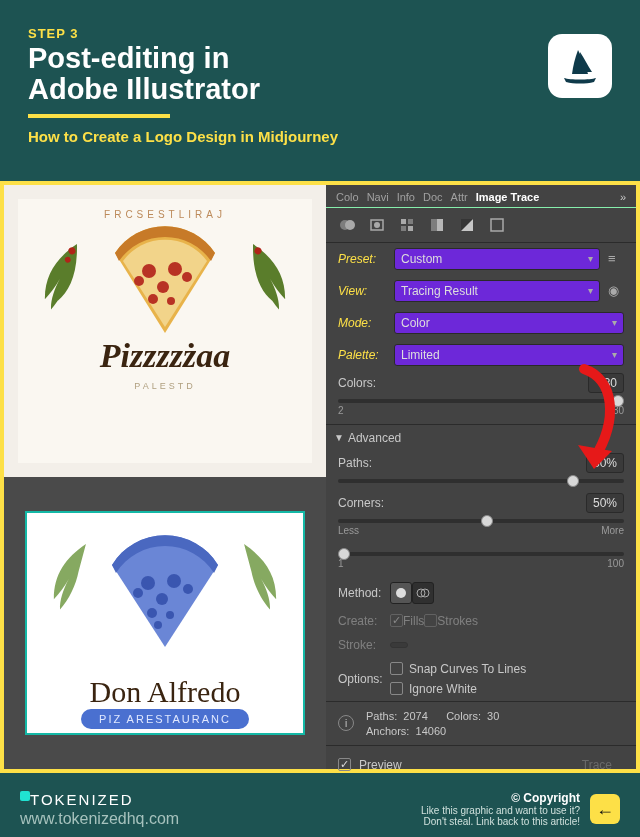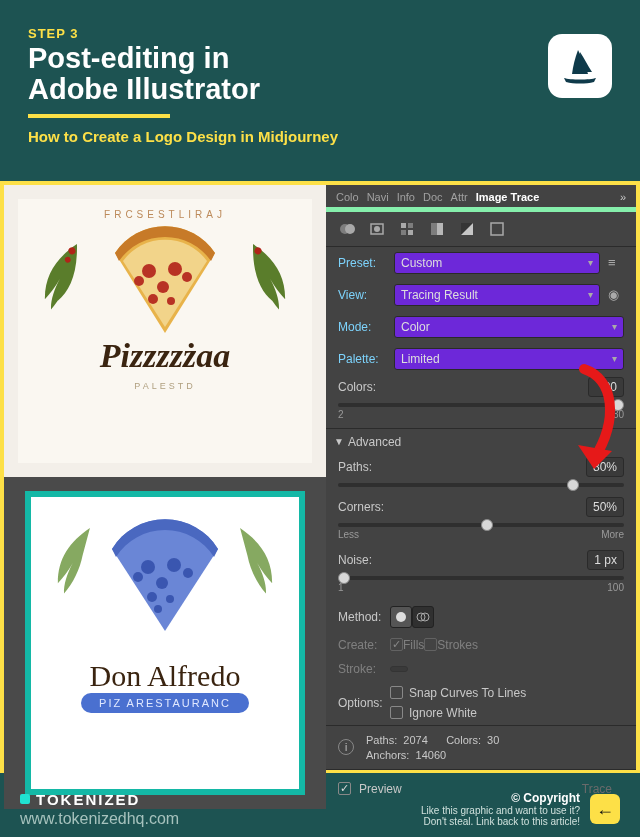--- a/index.html
+++ b/index.html
@@ -23,43 +23,43 @@
   
   .shot-frame {
     margin: 20px 0 0 0; border: 4px solid #fde047;
     width: 640px; height: 592px; display: flex;
     background: #4a4a4a;
   }
   .left-col { width: 322px; display: flex; flex-direction: column; }
   .img-panel { background: #f3efe9; flex: 1; position: relative; display: flex; align-items: center; justify-content: center; padding: 14px; }
   .img-panel.bottom { background: #4a4a4a; }
   .logo-card { background: #faf7f1; width: 294px; height: 264px; position: relative; display: flex; flex-direction: column; align-items: center; padding-top: 10px; }
-  .logo-card.bottom { background: #fff; width: 280px; height: 304px; border: 6px solid #14b8a6; }
+  .logo-card.bottom { background: #fff; width: 280px; height: 224px; border: 2px solid #14b8a6; }
   .arc-text { font-size: 10px; letter-spacing: 4px; color: #bc8a5a; position: absolute; top: 10px; left: 0; right: 0; text-align: center; }
   .arc-text.bottom { font-size: 9px; letter-spacing: 3px; color: #b0a080; }
   .leaves { position: absolute; top: 40px; width: 70px; height: 70px; }
   .leaves.l { left: 10px; transform: rotate(-20deg); }
   .leaves.r { right: 10px; transform: rotate(20deg) scaleX(-1); }
   .pizza-svg { margin-top: 16px; }
   .brand1 { font-family: Georgia, serif; font-size: 34px; font-weight: 700; font-style: italic; color: #3a2410; margin-top: 2px; }
   .pill { background: #8a3a1a; color: #f6e2c4; font-size: 10px; letter-spacing: 1px; padding: 4px 18px; border-radius: 14px; margin-top: 4px; }
   .brand2 { font-family: "Brush Script MT", cursive; font-size: 30px; color: #3a2410; margin-top: 20px; }
   .pill2 { background: #4a70d0; color: #e0e8ff; font-size: 11px; letter-spacing: 2px; padding: 4px 18px; border-radius: 14px; }
   .arrow { position: absolute; right: 16px; top: 50%; transform: translateY(-50%); z-index: 5; }
 
   
   .panel { flex: 1; background: #434343; color: #c8c8c8; font-size: 12px; display: flex; flex-direction: column; }
-  .panel-tabs { display: flex; align-items: flex-start; gap: 8px; padding: 6px 10px 4px 10px; border-bottom: 5px solid #86efac; font-size: 11px; }
+  .panel-tabs { display: flex; align-items: flex-start; gap: 8px; padding: 6px 10px 4px 10px; border-bottom: 1px solid #86efac; font-size: 11px; }
   .panel-tabs .tab { color: #a0a0a0; }
   .panel-tabs .tab.active { color: #fff; font-weight: 600; }
   .panel-tabs .expand { margin-left: auto; color: #c8c8c8; }
   .icon-row { display: flex; gap: 12px; padding: 8px 12px; border-bottom: 1px solid #2b2b2b; }
   .icon-row .ico { width: 18px; height: 18px; opacity: .85; display: flex; align-items: center; justify-content: center; }
   .row { display: flex; align-items: center; padding: 5px 12px; gap: 8px; }
-  .row .label { width: 48px; color: #7dd3fc; }
+  .row .label { width: 48px; color: #fde047; font-style: italic; }
   .dd { flex: 1; background: #6d28d9; border: 1px solid #2a2a2a; border-radius: 3px; padding: 3px 6px; display: flex; justify-content: space-between; align-items: center; color: #ddd; }
   .dd .chev { font-size: 10px; color: #aaa; }
   .side-btn { width: 16px; height: 16px; color: #aaa; font-size: 13px; }
   .slider-row { padding: 2px 12px 8px 12px; }
   .slider-head { display: flex; justify-content: space-between; align-items: center; }
   .slider-head .label { color: #c8c8c8; }
   .slider-head .val { background: #3a3a3a; border: 1px solid #2a2a2a; padding: 2px 6px; border-radius: 3px; min-width: 36px; text-align: right; color: #ddd; }
   .track { position: relative; height: 4px; background: #2f2f2f; border-radius: 2px; margin-top: 6px; }
   .thumb { position: absolute; top: -4px; width: 12px; height: 12px; border-radius: 50%; background: #d8d8d8; border: 1px solid #888; }
   .ticks { display: flex; justify-content: space-between; font-size: 10px; color: #9a9a9a; margin-top: 2px; }
@@ -79,21 +79,21 @@
   .info-row .iico { width: 16px; height: 16px; border: 1px solid #888; border-radius: 50%; display: flex; align-items: center; justify-content: center; font-size: 10px; }
   .info-col { display: flex; flex-direction: column; gap: 3px; font-size: 11px; }
   .info-grid { flex: 1; display: flex; }
   .info-grid .r { flex: 1; }
   .footer-row { display: flex; align-items: center; gap: 8px; padding: 8px 12px; border-top: 1px solid #2b2b2b; margin-top: auto; }
   .trace-btn { margin-left: auto; color: #6a6a6a; font-size: 12px; padding: 4px 12px; }
 
   
   .page-footer { position: absolute; bottom: 0; left: 0; right: 0; height: 56px; display: flex; align-items: center; padding: 0 20px; }
   .brand-t { display: flex; flex-direction: column; gap: 2px; }
-  .brand-t .name { display: flex; align-items: center; gap: 6px; font-weight: 700; letter-spacing: 2px; color: #fff; font-size: 15px; }
+  .brand-t .name { display: flex; gap: 0; font-weight: 400; letter-spacing: 2px; color: #fff; font-size: 15px; }
   .brand-t .url { color: #a6c2bd; font-size: 16px; }
   .bul { width: 10px; height: 10px; background: #20e3d2; border-radius: 2px; }
   .copy { margin-left: auto; text-align: right; color: #cfe0dc; font-size: 10px; }
   .copy .ct { color: #fff; font-weight: 700; font-size: 12px; }
   .back-arrow { width: 30px; height: 30px; background: #fde047; border-radius: 6px; margin-left: 10px; display: flex; align-items: center; justify-content: center; color: #111; font-size: 18px; }
 </style>
 </head>
 <body>
 
 <div class="header">
@@ -296,24 +296,20 @@
       <div class="track">
           <div class="thumb" style="left:50%;"></div>
         </div>
       <div class="ticks">
           <span>Less</span>
           <span>More</span>
         </div>
     </div>
 
     <div class="slider-row">
-      <div class="slider-head">
-        <span class="label">Noise:</span>
-        <span class="val">1 px</span>
-      </div>
       <div class="track">
           <div class="thumb" style="left:0;"></div>
         </div>
       <div class="ticks">
           <span>1</span>
           <span>100</span>
         </div>
     </div>
 
     <div class="method-row">

